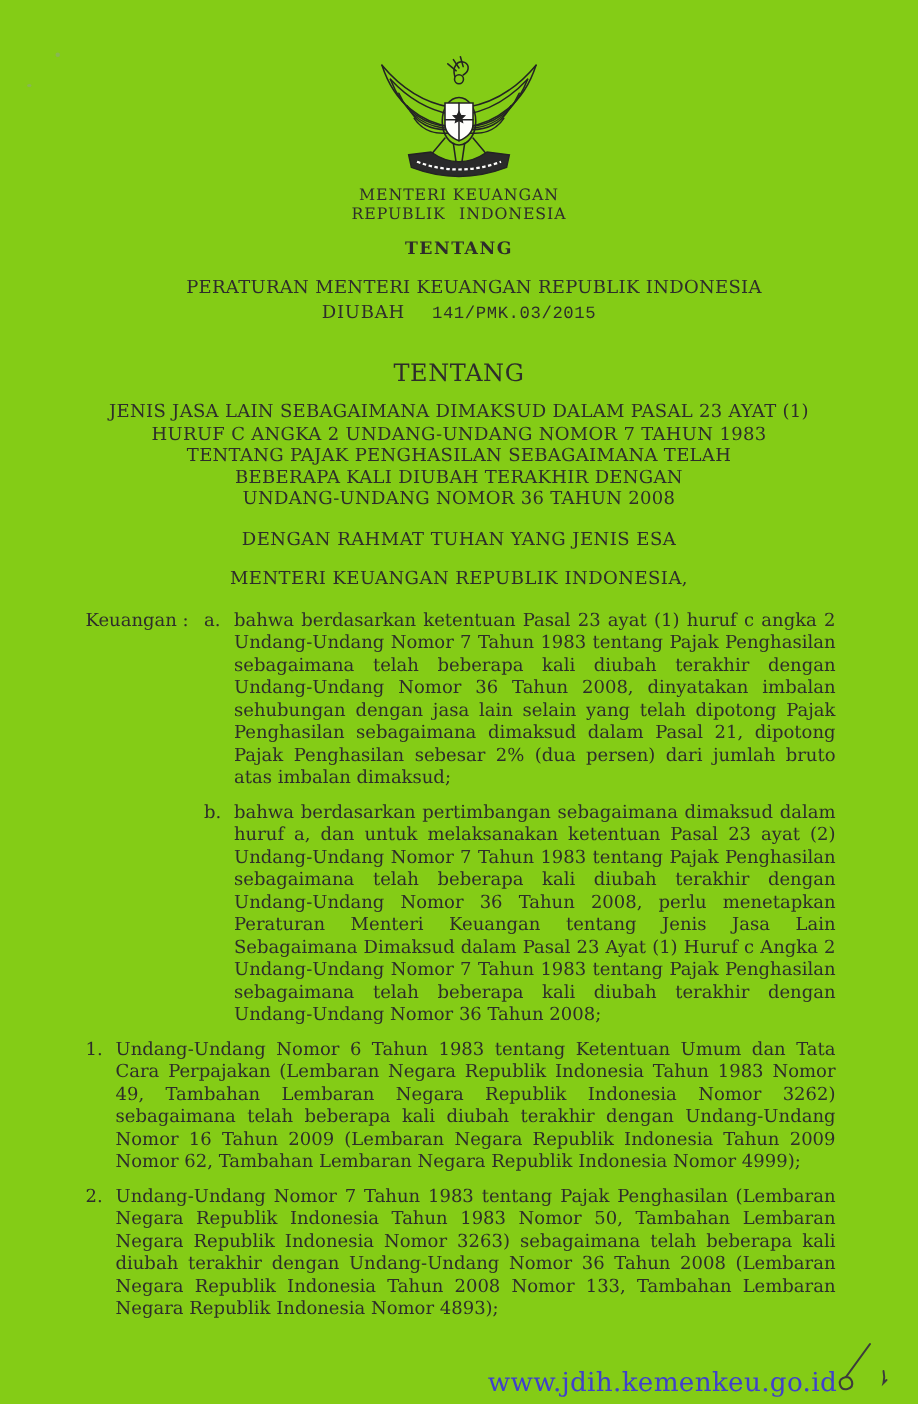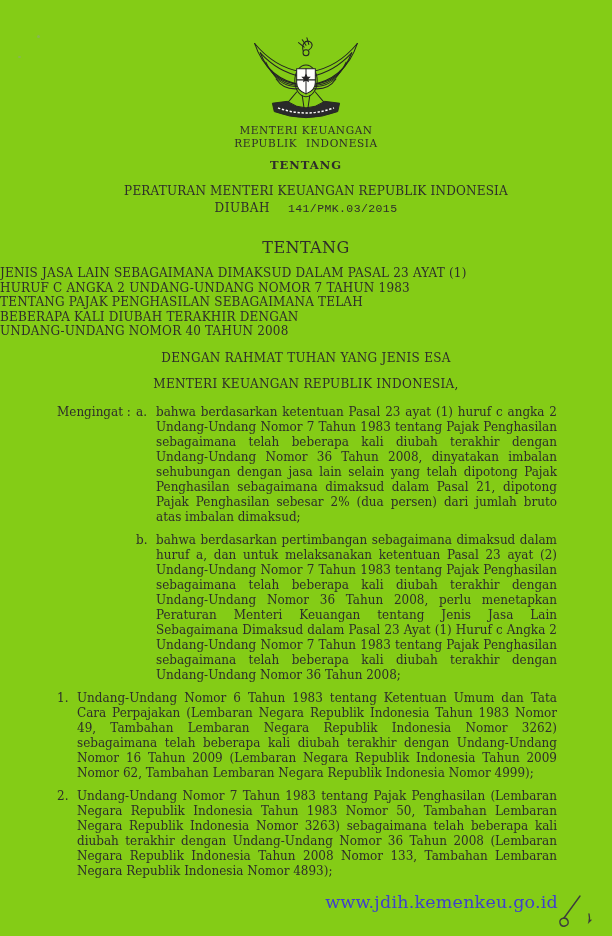--- a/index.html
+++ b/index.html
@@ -22,35 +22,35 @@
   .salinan { margin-top: 8px; font-size: 11.5px; font-weight: bold; letter-spacing: 1px; line-height: 14px; }
   .reg-title { margin-top: 12px; font-size: 12px; letter-spacing: 0.2px; line-height: 15px; padding-left: 20px; }
   .nomor-line { margin-top: 2px; font-size: 12px; line-height: 15px; }
   .nomor-label { letter-spacing: 0.5px; }
   .nomor-value {
     font-family: "Liberation Mono", "DejaVu Sans Mono", monospace;
     font-size: 11.5px; letter-spacing: 0.4px; margin-left: 18px;
   }
   
   .tentang { margin-top: 22px; text-align: center; font-size: 16px; letter-spacing: 0.4px; }
-  .doc-title { margin-top: 9px; font-size: 12px; line-height: 14.6px; letter-spacing: 0.2px; }
+  .doc-title { margin-top: 9px; text-align: center; font-size: 12px; line-height: 14.6px; letter-spacing: 0.2px; }
   .invocation { margin-top: 12px; text-align: center; font-size: 12px; letter-spacing: 0.3px; }
   .issuer { margin-top: 12px; text-align: center; font-size: 12px; letter-spacing: 0.3px; }
   
   .body-block { margin-top: 14px; padding: 0 55px 0 57px; }
   .clause { display: flex; font-size: 12px; line-height: 15px; margin-bottom: 6px; }
   .clause-label { width: 79px; flex-shrink: 0; }
   .clause-items { flex: 1; }
   .clause-item { display: flex; margin-bottom: 8px; }
   .clause-item:last-child { margin-bottom: 0; }
   .marker { width: 20px; flex-shrink: 0; }
   .clause-item p { margin: 0; flex: 1; text-align: justify; }
   .mengingat { margin-top: 8px; }
   
-  .footer { position: absolute; right: 54px; bottom: 24px; white-space: nowrap; }
+  .footer { position: absolute; right: 54px; bottom: 4px; white-space: nowrap; }
   .site-link {
     font-family: "DejaVu Serif", serif;
     font-size: 17.5px;
     color: #4040cc;
     text-decoration: none;
     letter-spacing: 0.2px;
     cursor: pointer;
   }
   .pen-mark { position: absolute; right: 18px; bottom: 6px; width: 42px; height: 36px; }
   
@@ -127,30 +127,30 @@
     </div>
   </div>
 
   <div class="tentang">TENTANG</div>
 
   <div class="doc-title">
     <div>JENIS JASA LAIN SEBAGAIMANA DIMAKSUD DALAM PASAL 23 AYAT (1)</div>
     <div>HURUF C ANGKA 2 UNDANG-UNDANG NOMOR 7 TAHUN 1983</div>
     <div>TENTANG PAJAK PENGHASILAN SEBAGAIMANA TELAH</div>
     <div>BEBERAPA KALI DIUBAH TERAKHIR DENGAN</div>
-    <div>UNDANG-UNDANG NOMOR 40 TAHUN 2008</div>
+    <div>UNDANG-UNDANG NOMOR 36 TAHUN 2008</div>
   </div>
 
   <div class="invocation">DENGAN RAHMAT TUHAN YANG JENIS ESA</div>
   <div class="issuer">MENTERI KEUANGAN REPUBLIK INDONESIA,</div>
 
   <div class="body-block">
 
     <div class="clause">
-      <div class="clause-label">Mengingat :</div>
+      <div class="clause-label">Keuangan :</div>
       <div class="clause-items">
         <div class="clause-item">
           <span class="marker">a.</span>
           <p>bahwa berdasarkan ketentuan Pasal 23 ayat (1) huruf c angka 2 Undang-Undang Nomor 7 Tahun 1983 tentang Pajak Penghasilan sebagaimana telah beberapa kali diubah terakhir dengan Undang-Undang Nomor 36 Tahun 2008, dinyatakan imbalan sehubungan dengan jasa lain selain yang telah dipotong Pajak Penghasilan sebagaimana dimaksud dalam Pasal 21, dipotong Pajak Penghasilan sebesar 2% (dua persen) dari jumlah bruto atas imbalan dimaksud;</p>
         </div>
         <div class="clause-item">
           <span class="marker">b.</span>
           <p>bahwa berdasarkan pertimbangan sebagaimana dimaksud dalam huruf a, dan untuk melaksanakan ketentuan Pasal 23 ayat (2) Undang-Undang Nomor 7 Tahun 1983 tentang Pajak Penghasilan sebagaimana telah beberapa kali diubah terakhir dengan Undang-Undang Nomor 36 Tahun 2008, perlu menetapkan Peraturan Menteri Keuangan tentang Jenis Jasa Lain Sebagaimana Dimaksud dalam Pasal 23 Ayat (1) Huruf c Angka 2 Undang-Undang Nomor 7 Tahun 1983 tentang Pajak Penghasilan sebagaimana telah beberapa kali diubah terakhir dengan Undang-Undang Nomor 36 Tahun 2008;</p>
         </div>
       </div>

